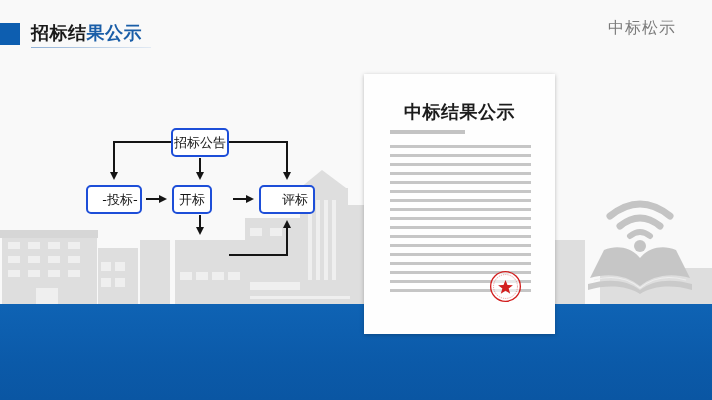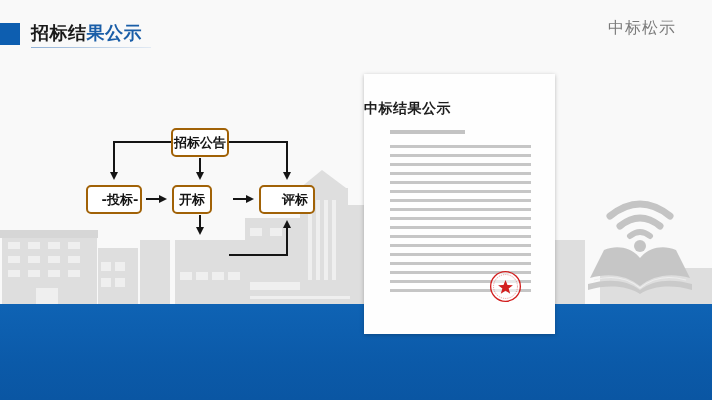--- a/index.html
+++ b/index.html
@@ -16,28 +16,28 @@
   .brand { position:absolute; right:36px; top:18px; font-size:16px; color:#7a7a7a; letter-spacing:1px; }
 
   
   .band { position:absolute; left:0; top:304px; width:712px; height:96px;
           background:linear-gradient(180deg,#0f63b4 0%,#0b5aa9 60%,#0a56a3 100%); }
 
   
   .city { position:absolute; left:0; top:0; width:712px; height:400px; }
 
   
-  .fbox { position:absolute; height:29px; border:2px solid #a16207; border-radius:5px; background:#fff;
-          font-size:13px; font-weight:bold; color:#151515; display:flex; align-items:center; justify-content:center; white-space:nowrap; }
+  .fbox { position:absolute; height:29px; border:2px solid #1d4ed8; border-radius:5px; background:#fff;
+          font-size:13px; font-weight:normal; color:#151515; display:flex; align-items:center; justify-content:center; white-space:nowrap; }
   .arrows { position:absolute; left:0; top:0; width:712px; height:400px; }
 
   
   .doc { position:absolute; left:364px; top:74px; width:191px; height:260px; background:#fefefe;
          box-shadow:0 1px 4px rgba(0,0,0,0.25); }
-  .doc-title { position:absolute; left:0; top:26px; width:100%; text-align:left; font-size:14px; font-weight:bold; color:#1c1c1c; letter-spacing:0.5px; }
+  .doc-title { position:absolute; left:0; top:26px; width:100%; text-align:center; font-size:18px; font-weight:bold; color:#1c1c1c; letter-spacing:0.5px; }
   .doc-sub { position:absolute; left:26px; top:56px; width:75px; height:4px; background:#c3c3c3; }
   .doc-line { position:absolute; left:26px; width:141px; height:3px; background:#c6c6c6; }
   .seal { position:absolute; left:125px; top:196px; width:33px; height:33px; }
 
   .icon-book { position:absolute; left:584px; top:190px; width:112px; height:112px; }
 </style>
 </head>
 <body>
 
 <div class="slide">

